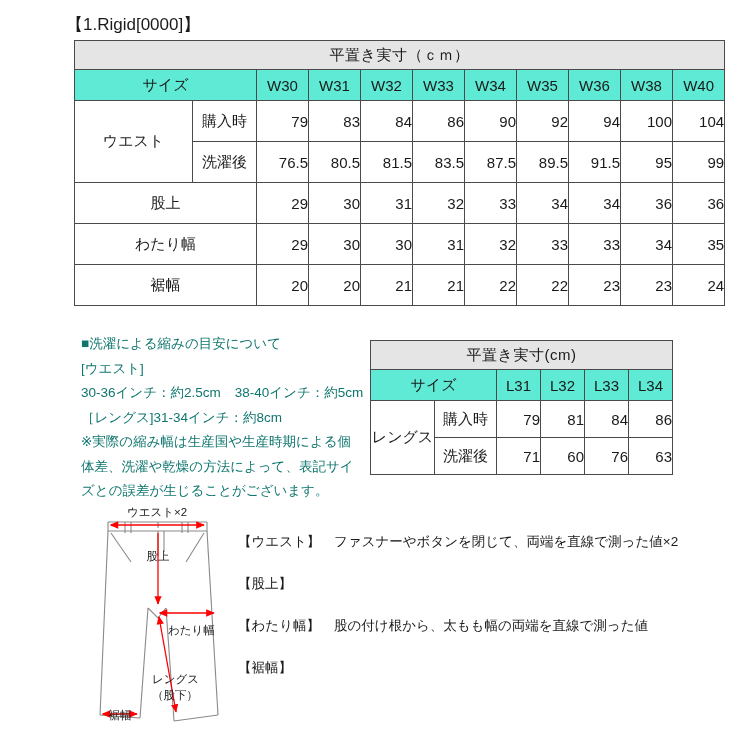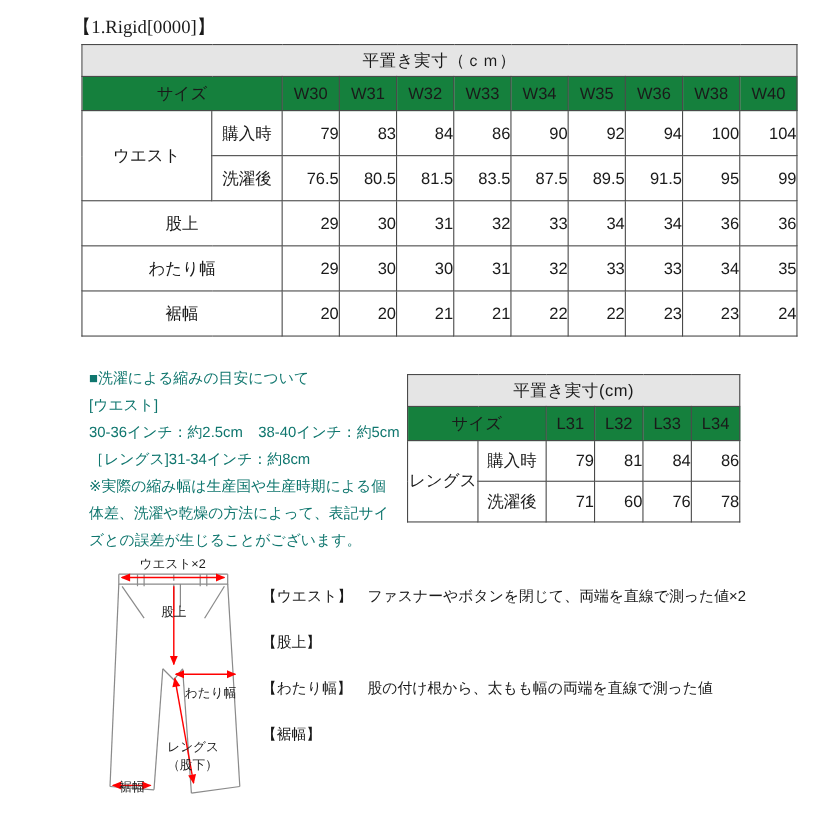--- a/index.html
+++ b/index.html
@@ -20,21 +20,20 @@
   
   .page-title {
     position: absolute;
     left: 66px;
     top: 15px;
     font-size: 17px;
     line-height: 20px;
     letter-spacing: 0px;
     color: #1a1a1a;
     white-space: nowrap;
-    font-family: Liberation Serif, serif;
   }
 
   
   table.size-table {
     border-collapse: collapse;
     table-layout: fixed;
     background: #ffffff;
   }
   table.size-table td,
   table.size-table th {
@@ -46,21 +45,21 @@
   }
   .hdr-band {
     background: #e5e5e5;
     color: #ffffff;
     text-align: center;
     font-size: 15px;
     letter-spacing: 0.5px;
     border-color: #4a4a4a !important;
   }
   .hdr-cell {
-    background: #15803d;
+    background: #5eead4;
     color: #ffffff;
     text-align: center;
     font-size: 15px;
     border-color: #4a4a4a !important;
   }
   .row-label {
     text-align: center;
     vertical-align: middle;
   }
   .sub-label {
@@ -290,21 +289,21 @@
         <td class="num">79</td>
         <td class="num">81</td>
         <td class="num">84</td>
         <td class="num">86</td>
       </tr>
       <tr class="data-row">
         <td class="sub-label">洗濯後</td>
         <td class="num">71</td>
         <td class="num">60</td>
         <td class="num">76</td>
-        <td class="num">78</td>
+        <td class="num">63</td>
       </tr>
     </tbody>
   </table>
 </div>
 
 <div id="diagram">
   <svg width="170" height="240" viewBox="0 0 170 240">
     <defs>
       <marker id="ar" markerWidth="7" markerHeight="7" refX="6" refY="3.2" orient="auto">
         <path d="M0,0.4 L6.6,3.2 L0,6 z" fill="#ff0000"></path>

